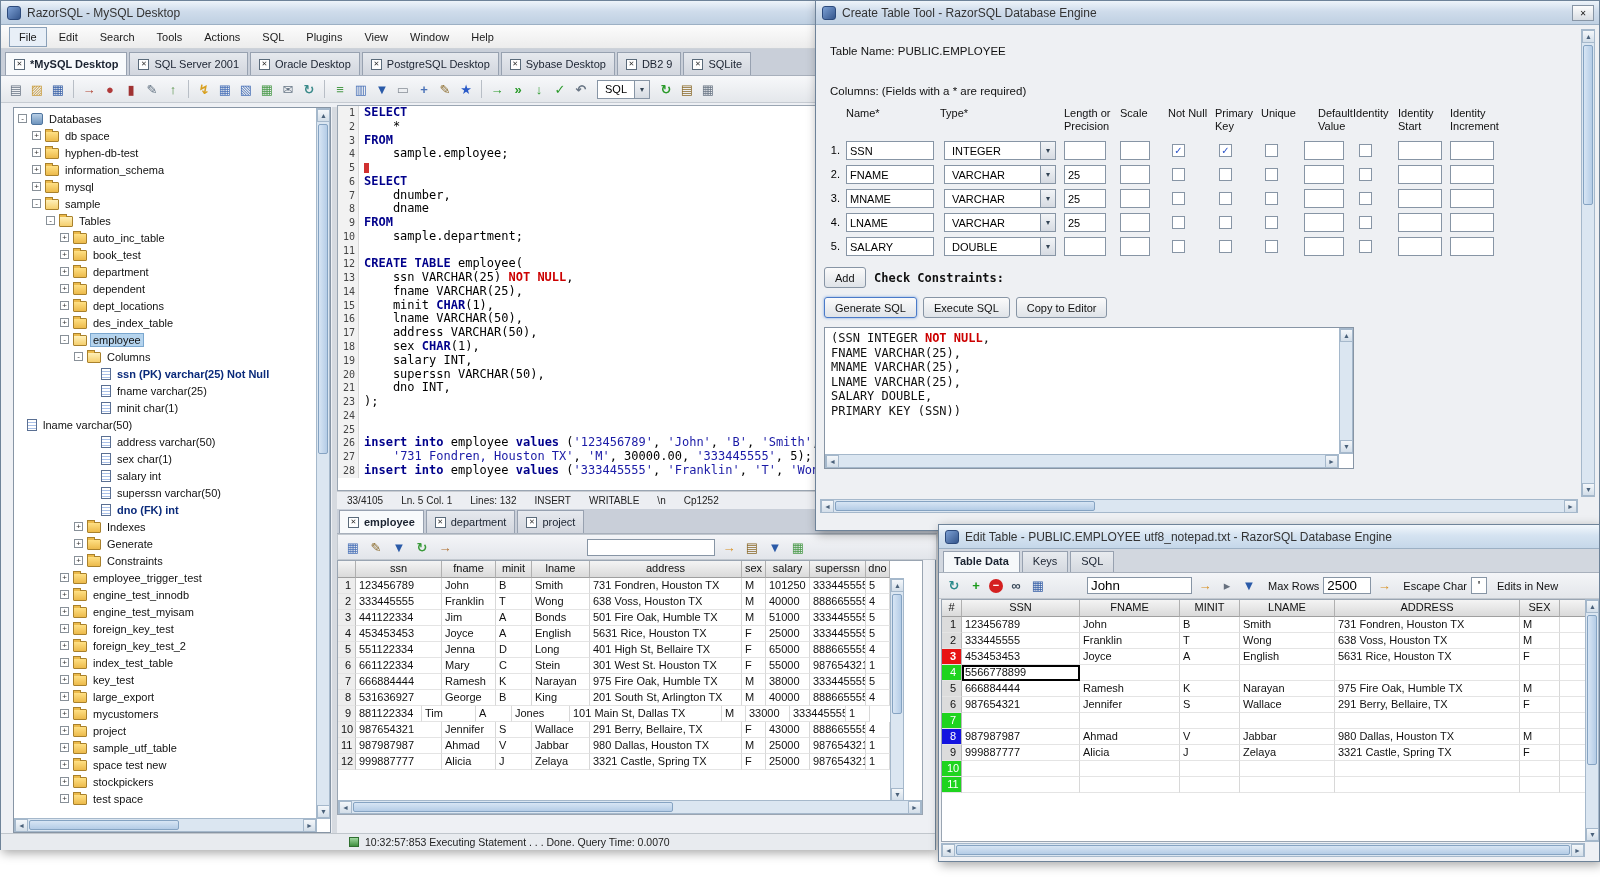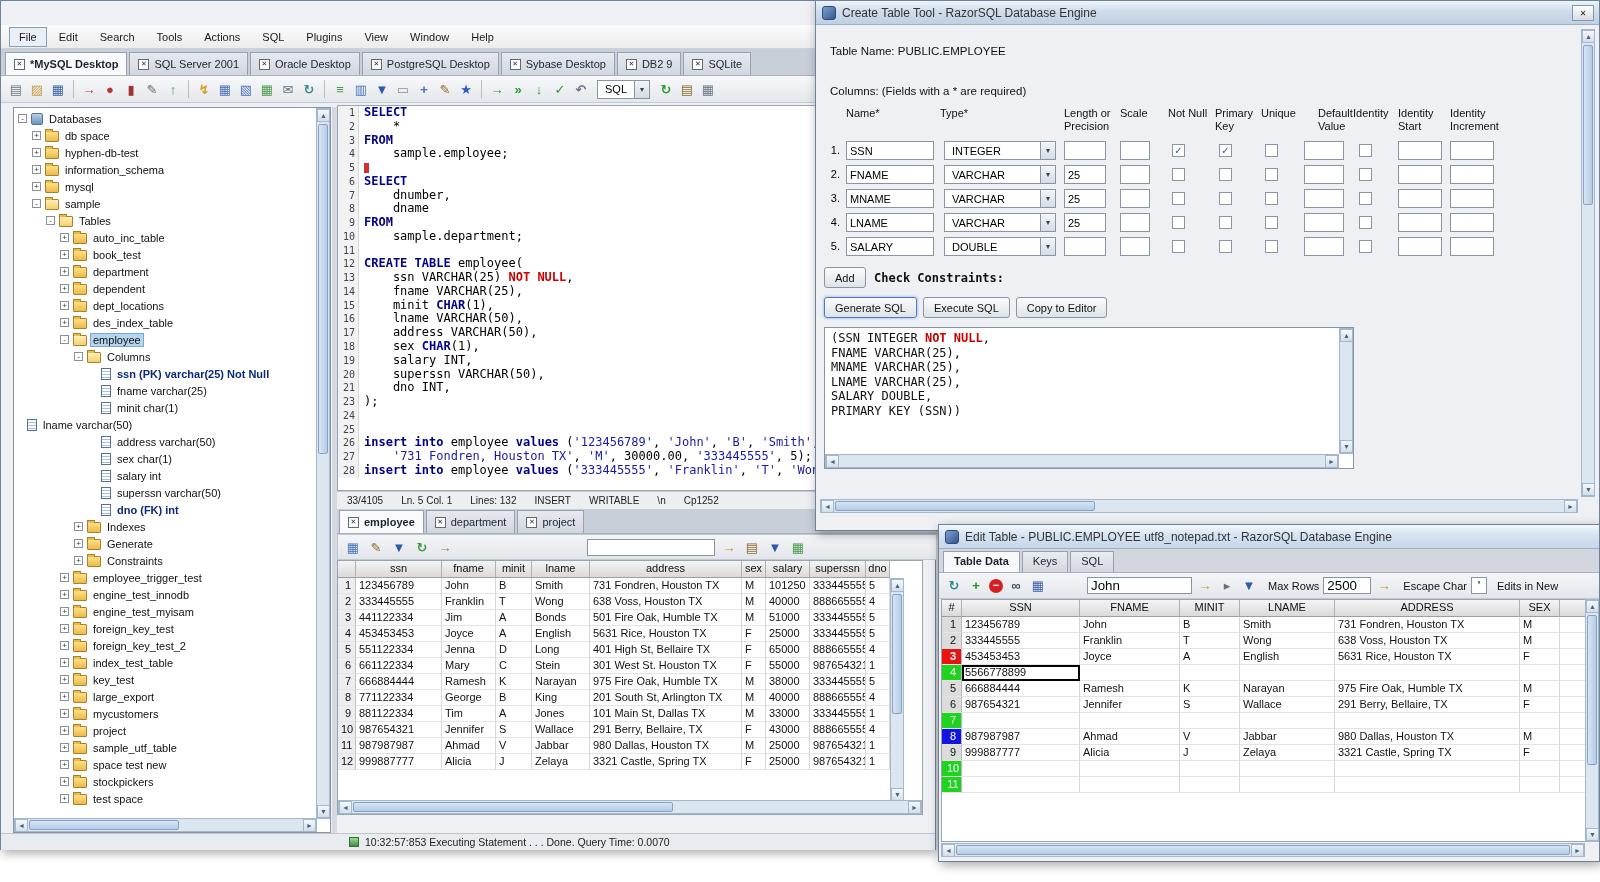--- a/index.html
+++ b/index.html
@@ -128,20 +128,24 @@
   .editcell{outline:2px solid #000;outline-offset:-2px}
   #edit-vsb{right:0;top:74px;width:14px;height:243px}
   #edit-hsb{left:2px;top:318px;width:644px;height:14px}
 </style>
 </head>
 <body>
 
 <div id="canvas">
 
   <div class="win" id="main-win">
+    <div class="titlebar">
+      <span class="app-ico"></span>
+      <span>RazorSQL - MySQL Desktop</span>
+    </div>
     <div id="menubar">
         <span class="mi mi-f">File</span>
         <span class="mi">Edit</span>
         <span class="mi">Search</span>
         <span class="mi">Tools</span>
         <span class="mi">Actions</span>
         <span class="mi">SQL</span>
         <span class="mi">Plugins</span>
         <span class="mi">View</span>
         <span class="mi">Window</span>
@@ -599,33 +603,33 @@
             <span class="gc" style="width: 36px;">K</span>
             <span class="gc" style="width: 58px;">Narayan</span>
             <span class="gc" style="width: 152px;">975 Fire Oak, Humble TX</span>
             <span class="gc" style="width: 24px;">M</span>
             <span class="gc" style="width: 44px;">38000</span>
             <span class="gc" style="width: 56px;">333445555</span>
             <span class="gc" style="width: 24px;">5</span>
           </div>
           <div class="grow">
             <span class="gc gnum" style="width: 18px;">8</span>
-            <span class="gc" style="width: 86px;">771122334</span>
+            <span class="gc" style="width: 86px;">531636927</span>
             <span class="gc" style="width: 54px;">George</span>
             <span class="gc" style="width: 36px;">B</span>
             <span class="gc" style="width: 58px;">King</span>
             <span class="gc" style="width: 152px;">201 South St, Arlington TX</span>
             <span class="gc" style="width: 24px;">M</span>
             <span class="gc" style="width: 44px;">40000</span>
             <span class="gc" style="width: 56px;">888665555</span>
             <span class="gc" style="width: 24px;">4</span>
           </div>
           <div class="grow">
             <span class="gc gnum" style="width: 18px;">9</span>
-            <span class="gc" style="width: 86px;">881122334</span>
+            <span class="gc" style="width: 66px;">881122334</span>
             <span class="gc" style="width: 54px;">Tim</span>
             <span class="gc" style="width: 36px;">A</span>
             <span class="gc" style="width: 58px;">Jones</span>
             <span class="gc" style="width: 152px;">101 Main St, Dallas TX</span>
             <span class="gc" style="width: 24px;">M</span>
             <span class="gc" style="width: 44px;">33000</span>
             <span class="gc" style="width: 56px;">333445555</span>
             <span class="gc" style="width: 24px;">1</span>
           </div>
           <div class="grow">

